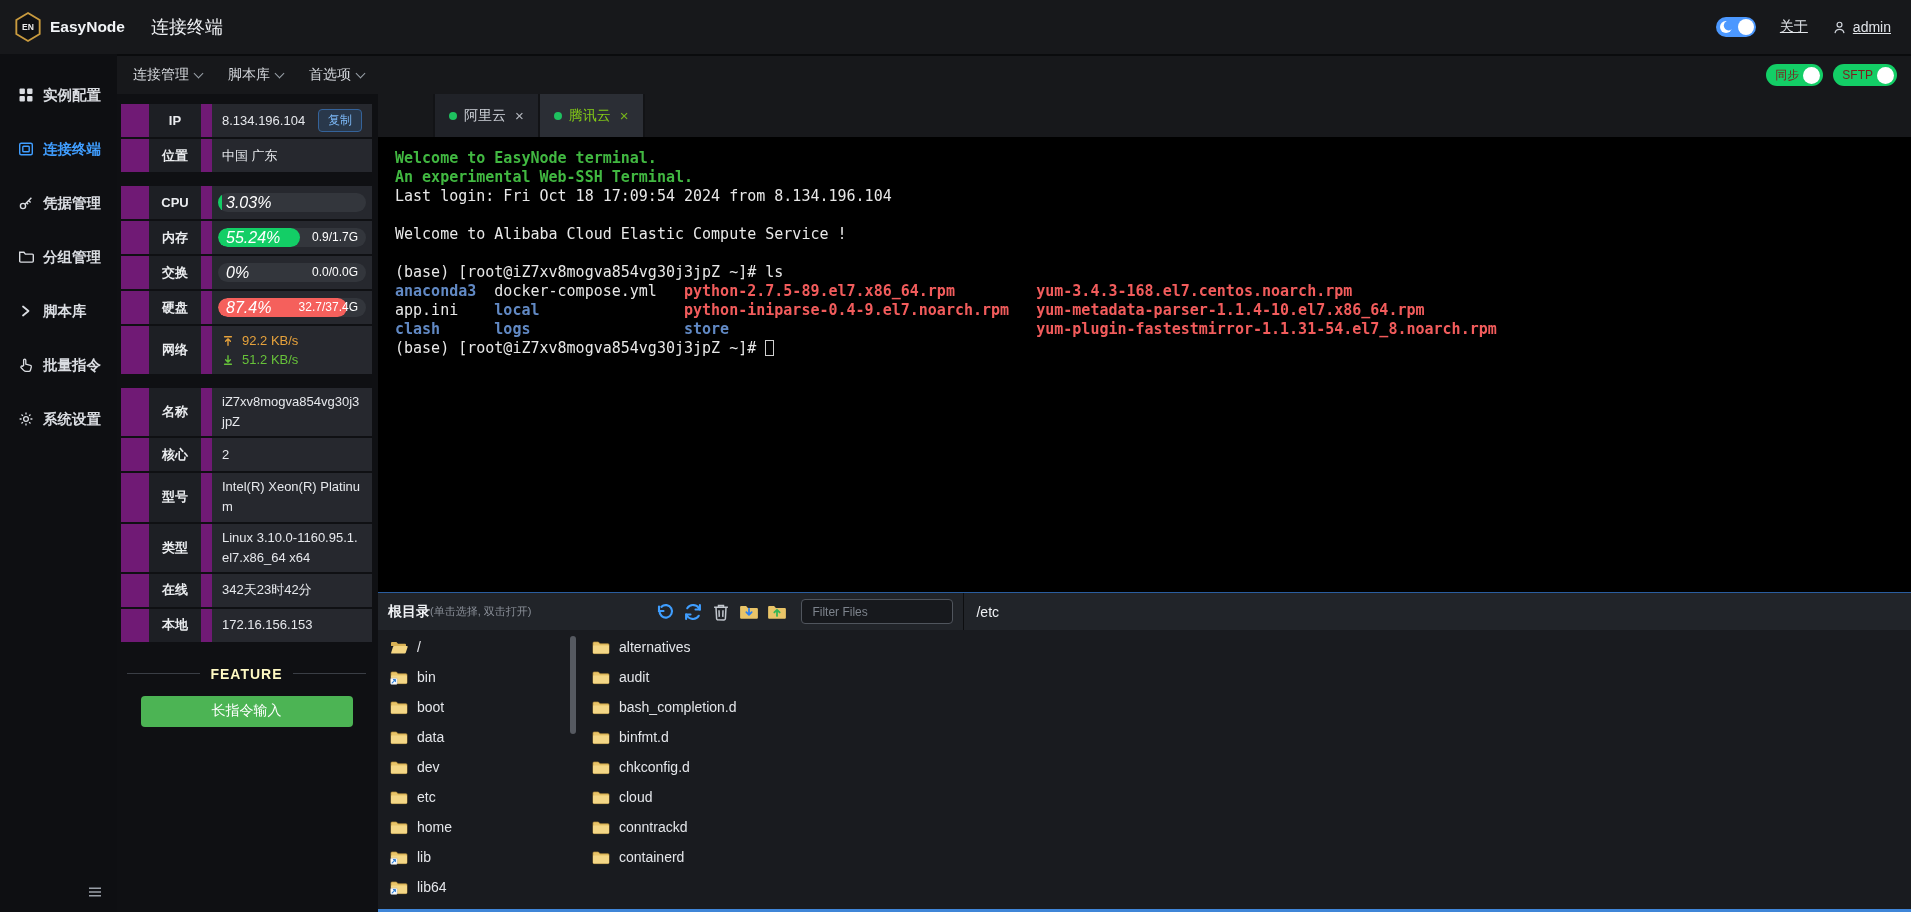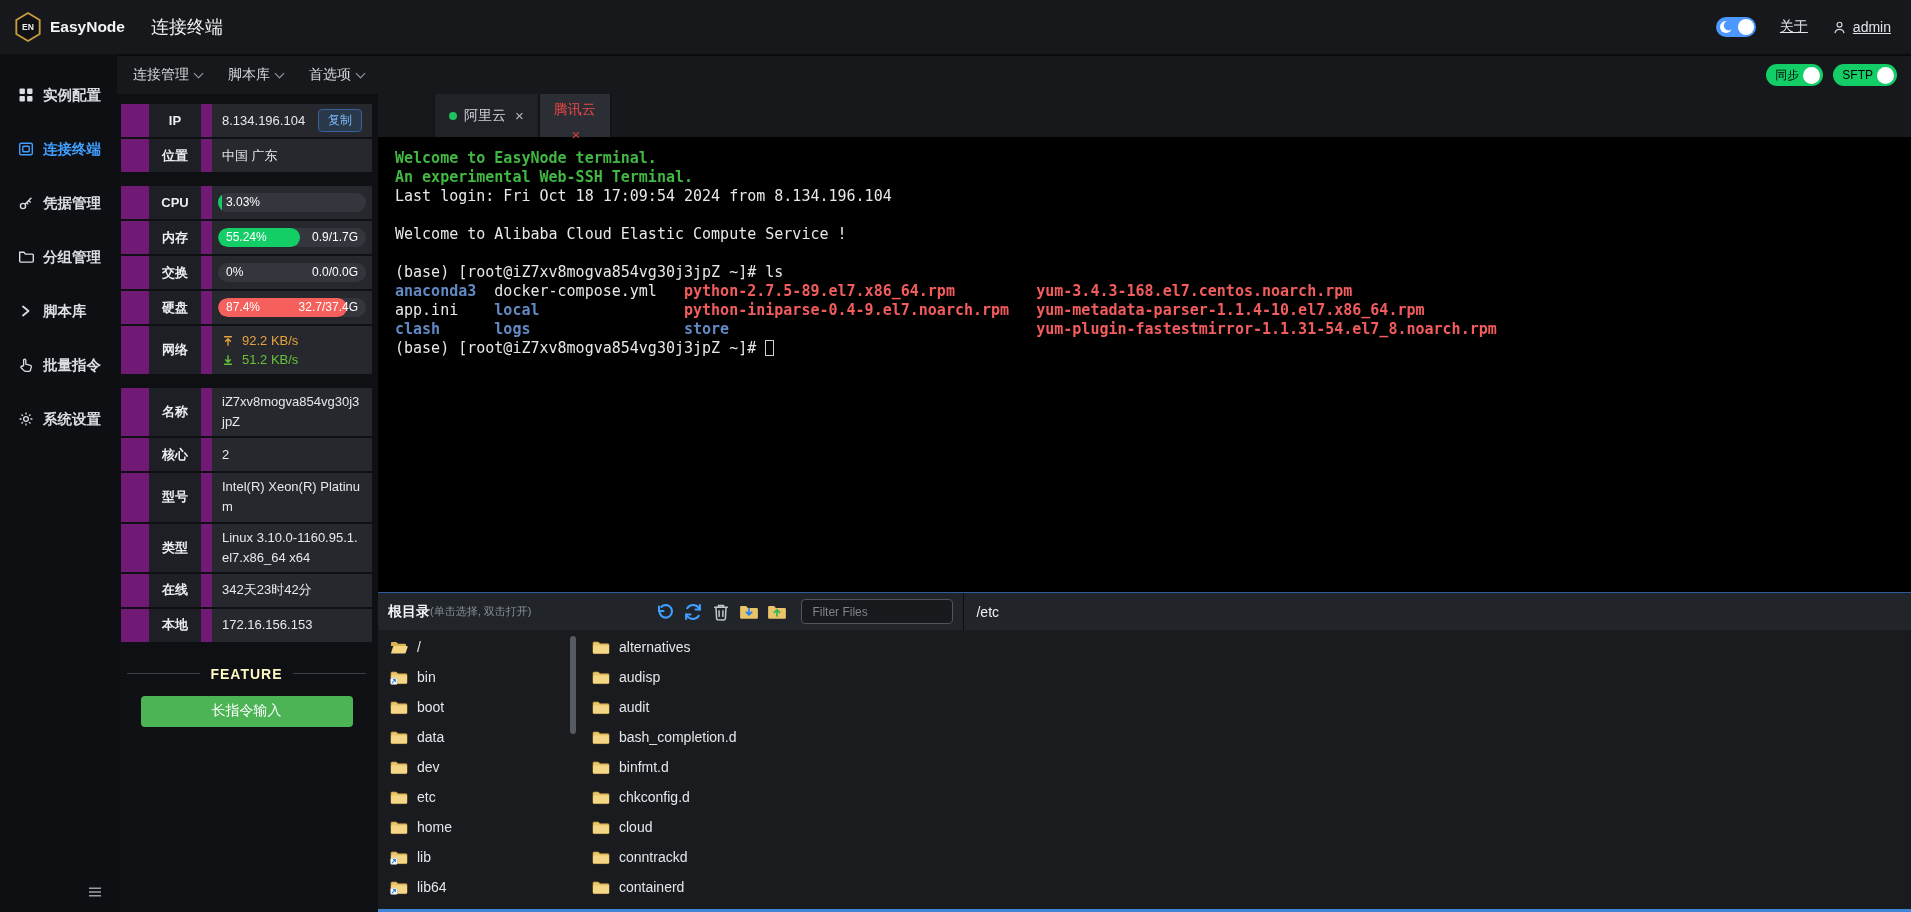--- a/index.html
+++ b/index.html
@@ -28,52 +28,52 @@
   .side-item .side-icon { width:16px; height:16px; flex:0 0 auto; }
   .side-item.active { color:#409eff; }
   .collapse-btn { position:absolute; bottom:12px; right:14px; width:16px; height:16px; color:#9aa0a8; cursor:pointer; }
 
   .right-col { flex:1; display:flex; flex-direction:column; min-width:0; }
   .band { height:40px; background:#17181b; display:flex; align-items:center; flex:0 0 auto; border-top:2px solid #0a0b0d; }
   .band-menus { width:261px; flex:0 0 auto; display:flex; gap:26px; padding-left:16px; }
   .menu-item { font-size:14px; color:#d4d7dc; display:flex; align-items:center; gap:6px; cursor:pointer; }
   .chev { width:7px; height:7px; border-right:1.5px solid #9aa0a8; border-bottom:1.5px solid #9aa0a8; transform:rotate(45deg); margin-top:-4px; }
   .band-switches { margin-left:auto; display:flex; gap:10px; padding-right:14px; }
-  .g-switch { height:22px; border-radius:11px; background:#13ce66; display:flex; align-items:center; gap:4px; padding:0 3px 0 9px; color:#000000; font-size:12px; cursor:pointer; }
+  .g-switch { height:22px; border-radius:11px; background:#13ce66; display:flex; align-items:center; gap:4px; padding:0 3px 0 9px; color:#7f1d1d; font-size:12px; cursor:pointer; }
   .g-knob { width:17px; height:17px; border-radius:50%; background:#fff; }
 
   .content-row { flex:1; display:flex; min-height:0; }
 
   
   .host-panel { width:261px; flex:0 0 auto; background:#0f1013; padding:10px 6px 0 4px; overflow:hidden; }
   .hp-row { display:grid; grid-template-columns:52px 1fr; gap:11px; margin-bottom:2px; background:#701a75;padding-left:28px; }
   .hp-label { background:#1d1f24; display:flex; align-items:center; justify-content:center; text-align:center; font-size:13px; font-weight:bold; color:#eaecef; min-height:33px; padding:4px 2px; }
   .hp-value { background:#26282e; display:flex; align-items:center; font-size:13px; color:#e6e8ec; padding:4px 10px; gap:8px; }
   .hp-gap { height:12px; }
   .copy-btn { margin-left:auto; background:rgba(64,158,255,.14); border:1px solid #35639a; color:#7cb8f6; font-size:12px; padding:2px 9px; border-radius:4px; cursor:pointer; font-family:inherit; }
   .hp-value-prog { padding:4px 6px; }
   .prog { position:relative; flex:1; height:19px; border-radius:10px; background:#33363c; overflow:hidden; }
   .prog-fill { position:absolute; left:0; top:0; bottom:0; border-radius:10px; }
-  .prog-text { position:absolute; left:8px; top:0; line-height:19px; font-size:12px; color:#fff; }
+  .prog-text { position:absolute; left:8px; top:0; line-height:19px; font-size:16px; color:#fff;font-style:italic; }
   .prog-right { position:absolute; right:8px; top:0; line-height:19px; font-size:12px; color:#fff; }
   .hp-net { flex-direction:column; align-items:flex-start; justify-content:center; gap:4px; padding:7px 10px; }
   .net-line { display:flex; align-items:center; gap:8px; font-size:13px; }
   .net-ic { width:12px; height:12px; }
   .net-up { color:#e6a23c; } .net-down { color:#67c23a; }
   .detail-val { line-height:1.55; word-break:break-all; }
   .feature { display:flex; align-items:center; gap:10px; color:#fef9c3; font-size:14px; font-weight:bold; letter-spacing:1px; margin:24px 6px 14px; }
   .feature .f-line { flex:1; height:1px; background:#3a3e45; }
   .long-cmd-btn { display:block; margin:0 auto; width:212px; height:31px; background:#4cb454; color:#fff; border:none; border-radius:4px; font-size:14px; cursor:pointer; font-family:inherit; }
 
   
   .main-col { flex:1; display:flex; flex-direction:column; min-width:0; background:#000; }
   .tabbar { height:43px; background:#17181b; display:flex; align-items:stretch; padding-left:55px; flex:0 0 auto; }
   .tab { display:flex; align-items:center; gap:7px; padding:0 14px; font-size:14px; color:#cfd3da; background:#202228; border-right:2px solid #121316; cursor:pointer; }
   .tab:first-of-type { border-left:2px solid #121316; }
-  .tab.active { background:#2b2e35; color:#ef4444;flex-direction:column; }
+  .tab.active { background:#2b2e35; color:#84cc16; }
   .tab-dot { width:8px; height:8px; border-radius:50%; background:#1ec15f; }
   .tab-close { margin-left:2px; font-size:15px; opacity:.85; cursor:pointer; }
 
   .terminal { flex:1; padding:12px 17px; font-family:"DejaVu Sans Mono","Liberation Mono",monospace; font-size:15px; line-height:19px; overflow:hidden; background:#000; }
   .t-line { white-space:pre; min-height:19px; }
   .c-fg { color:#e8e8e8; } .c-green { color:#41b841; font-weight:bold; }
   .c-blue { color:#6189c4; font-weight:bold; } .c-red { color:#f25c5c; font-weight:bold; }
   .cursor { display:inline-block; width:9px; height:16px; border:1px solid #d0d0d0; vertical-align:-3px; }
 
   
@@ -535,29 +535,20 @@
                     </span>
                     <span>alternatives</span>
                   </div>
                   <div class="fm-row">
                     <span class="fm-ficon">
                       <svg viewBox="0 0 18 15">
                         <path d="M1 3 a1 1 0 0 1 1 -1 h4.4 l1.6 1.8 H16 a1 1 0 0 1 1 1 V12.6 a1 1 0 0 1 -1 1 H2 a1 1 0 0 1 -1 -1 z" fill="#e9c468" stroke="#b9923c" stroke-width="0.7"></path>
                         <path d="M1 5.6 h16 V12.6 a1 1 0 0 1 -1 1 H2 a1 1 0 0 1 -1 -1 z" fill="#f4d786"></path>
                       </svg>
                     </span>
-                    <span>audisp</span>
-                  </div>
-                  <div class="fm-row">
-                    <span class="fm-ficon">
-                      <svg viewBox="0 0 18 15">
-                        <path d="M1 3 a1 1 0 0 1 1 -1 h4.4 l1.6 1.8 H16 a1 1 0 0 1 1 1 V12.6 a1 1 0 0 1 -1 1 H2 a1 1 0 0 1 -1 -1 z" fill="#e9c468" stroke="#b9923c" stroke-width="0.7"></path>
-                        <path d="M1 5.6 h16 V12.6 a1 1 0 0 1 -1 1 H2 a1 1 0 0 1 -1 -1 z" fill="#f4d786"></path>
-                      </svg>
-                    </span>
                     <span>audit</span>
                   </div>
                   <div class="fm-row">
                     <span class="fm-ficon">
                       <svg viewBox="0 0 18 15">
                         <path d="M1 3 a1 1 0 0 1 1 -1 h4.4 l1.6 1.8 H16 a1 1 0 0 1 1 1 V12.6 a1 1 0 0 1 -1 1 H2 a1 1 0 0 1 -1 -1 z" fill="#e9c468" stroke="#b9923c" stroke-width="0.7"></path>
                         <path d="M1 5.6 h16 V12.6 a1 1 0 0 1 -1 1 H2 a1 1 0 0 1 -1 -1 z" fill="#f4d786"></path>
                       </svg>
                     </span>
                     <span>bash_completion.d</span>

